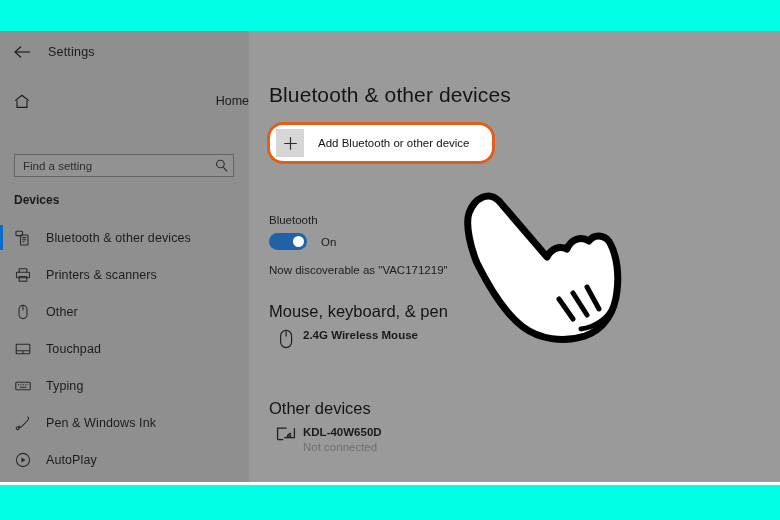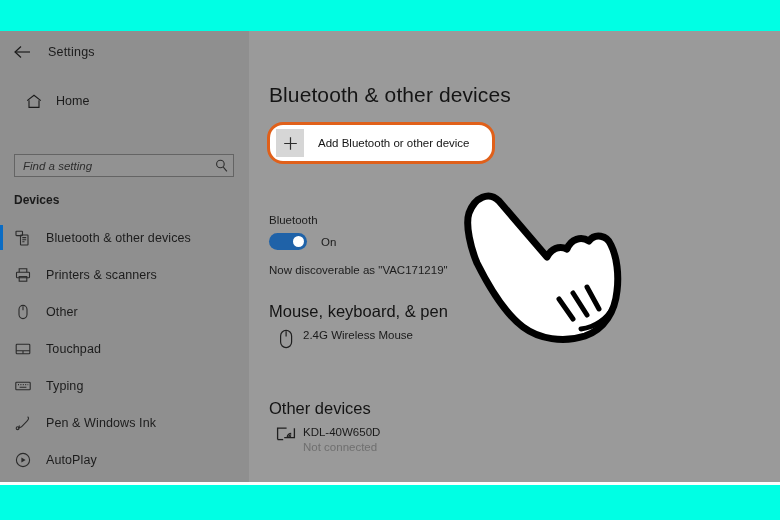--- a/index.html
+++ b/index.html
@@ -68,24 +68,25 @@
   .titlebar-label {
     position: absolute;
     left: 48px; top: 14px;
     font-size: 12.5px;
     color: #1b1b1b;
     letter-spacing: .2px;
   }
 
   .home-row {
     position: absolute;
-    left: 12px; top: 54px;
+    left: 0; top: 54px;
     width: 249px; height: 32px;
     display: flex;
     align-items: center;
+    justify-content: space-between;
   }
   .home-icon {
     width: 44px;
     display: flex;
     justify-content: center;
     align-items: center;
     color: #1b1b1b;
   }
   .home-label {
     font-size: 12.5px;
@@ -100,21 +101,20 @@
     background: #929292;
     box-sizing: border-box;
     display: flex;
     align-items: center;
   }
   .search-input-text {
     flex: 1;
     padding-left: 8px;
     font-size: 11.5px;
     color: #2d2d2d;
-    font-style: italic;
   }
   .search-icon {
     width: 24px;
     display: flex;
     justify-content: center;
     align-items: center;
     color: #2d2d2d;
   }
 
   .group-title {
@@ -255,20 +255,21 @@
     justify-content: center;
     color: #1f1f1f;
     flex: none;
     padding-top: 1px;
   }
   .device-texts { display: flex; flex-direction: column; }
   .device-name {
     font-size: 11.5px;
     color: #1a1a1a;
     line-height: 15px;
+    font-weight: bold;
   }
   .device-status {
     font-size: 11.5px;
     color: #6f6f6f;
     line-height: 15px;
   }
 
   
   .hand {
     position: absolute;

